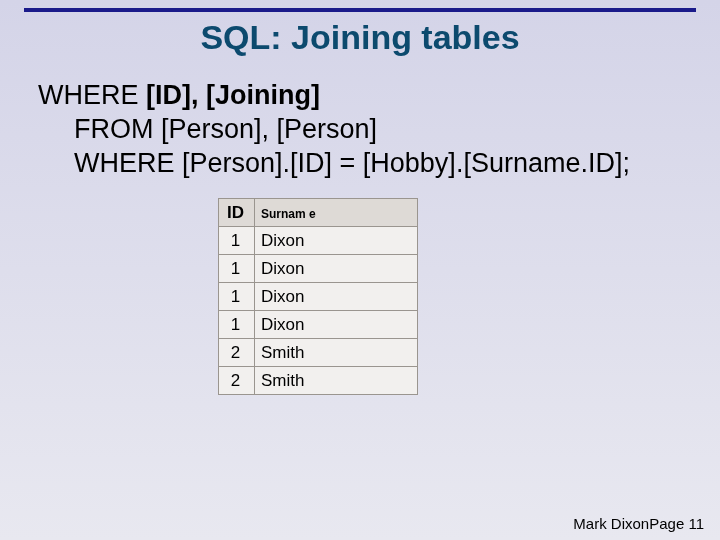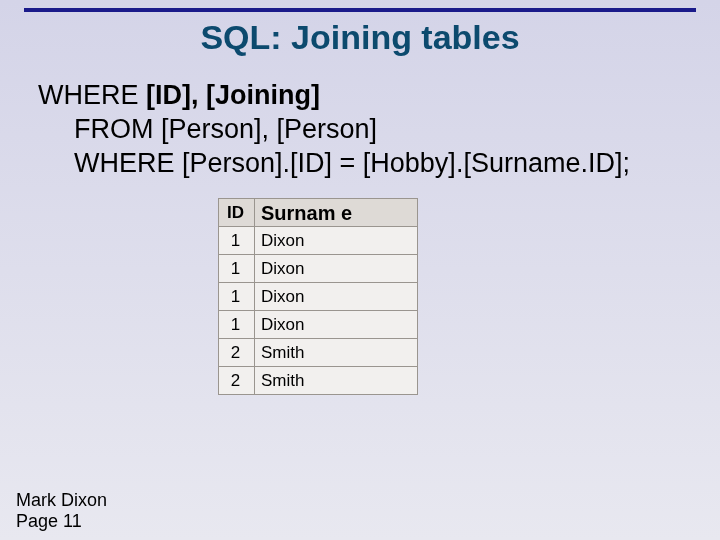--- a/index.html
+++ b/index.html
@@ -53,34 +53,33 @@
     background: #dedad6;
     font-weight: bold;
   }
   th.id-col, td.id-col {
     width: 36px;
     text-align: center;
     padding-right: 8px;
   }
   th.surname-col {
     line-height: 0.85;
-    font-size: 20px;
+    font-size: 12px;
     padding-top: 2px;
     padding-bottom: 0;
   }
   .footer {
     position: absolute;
     bottom: 8px;
     left: 16px;
     right: 16px;
-    font-size: 18px;
+    font-size: 15px;
     color: #000;
     display: flex;
-    justify-content: space-between;
-    flex-direction: column;
+    justify-content: flex-end;
   }
 </style>
 </head>
 <body>
 
 <div class="top-rule"></div>
 
 <h1 class="title">SQL: Joining tables</h1>
 
 <div class="sql-block">

